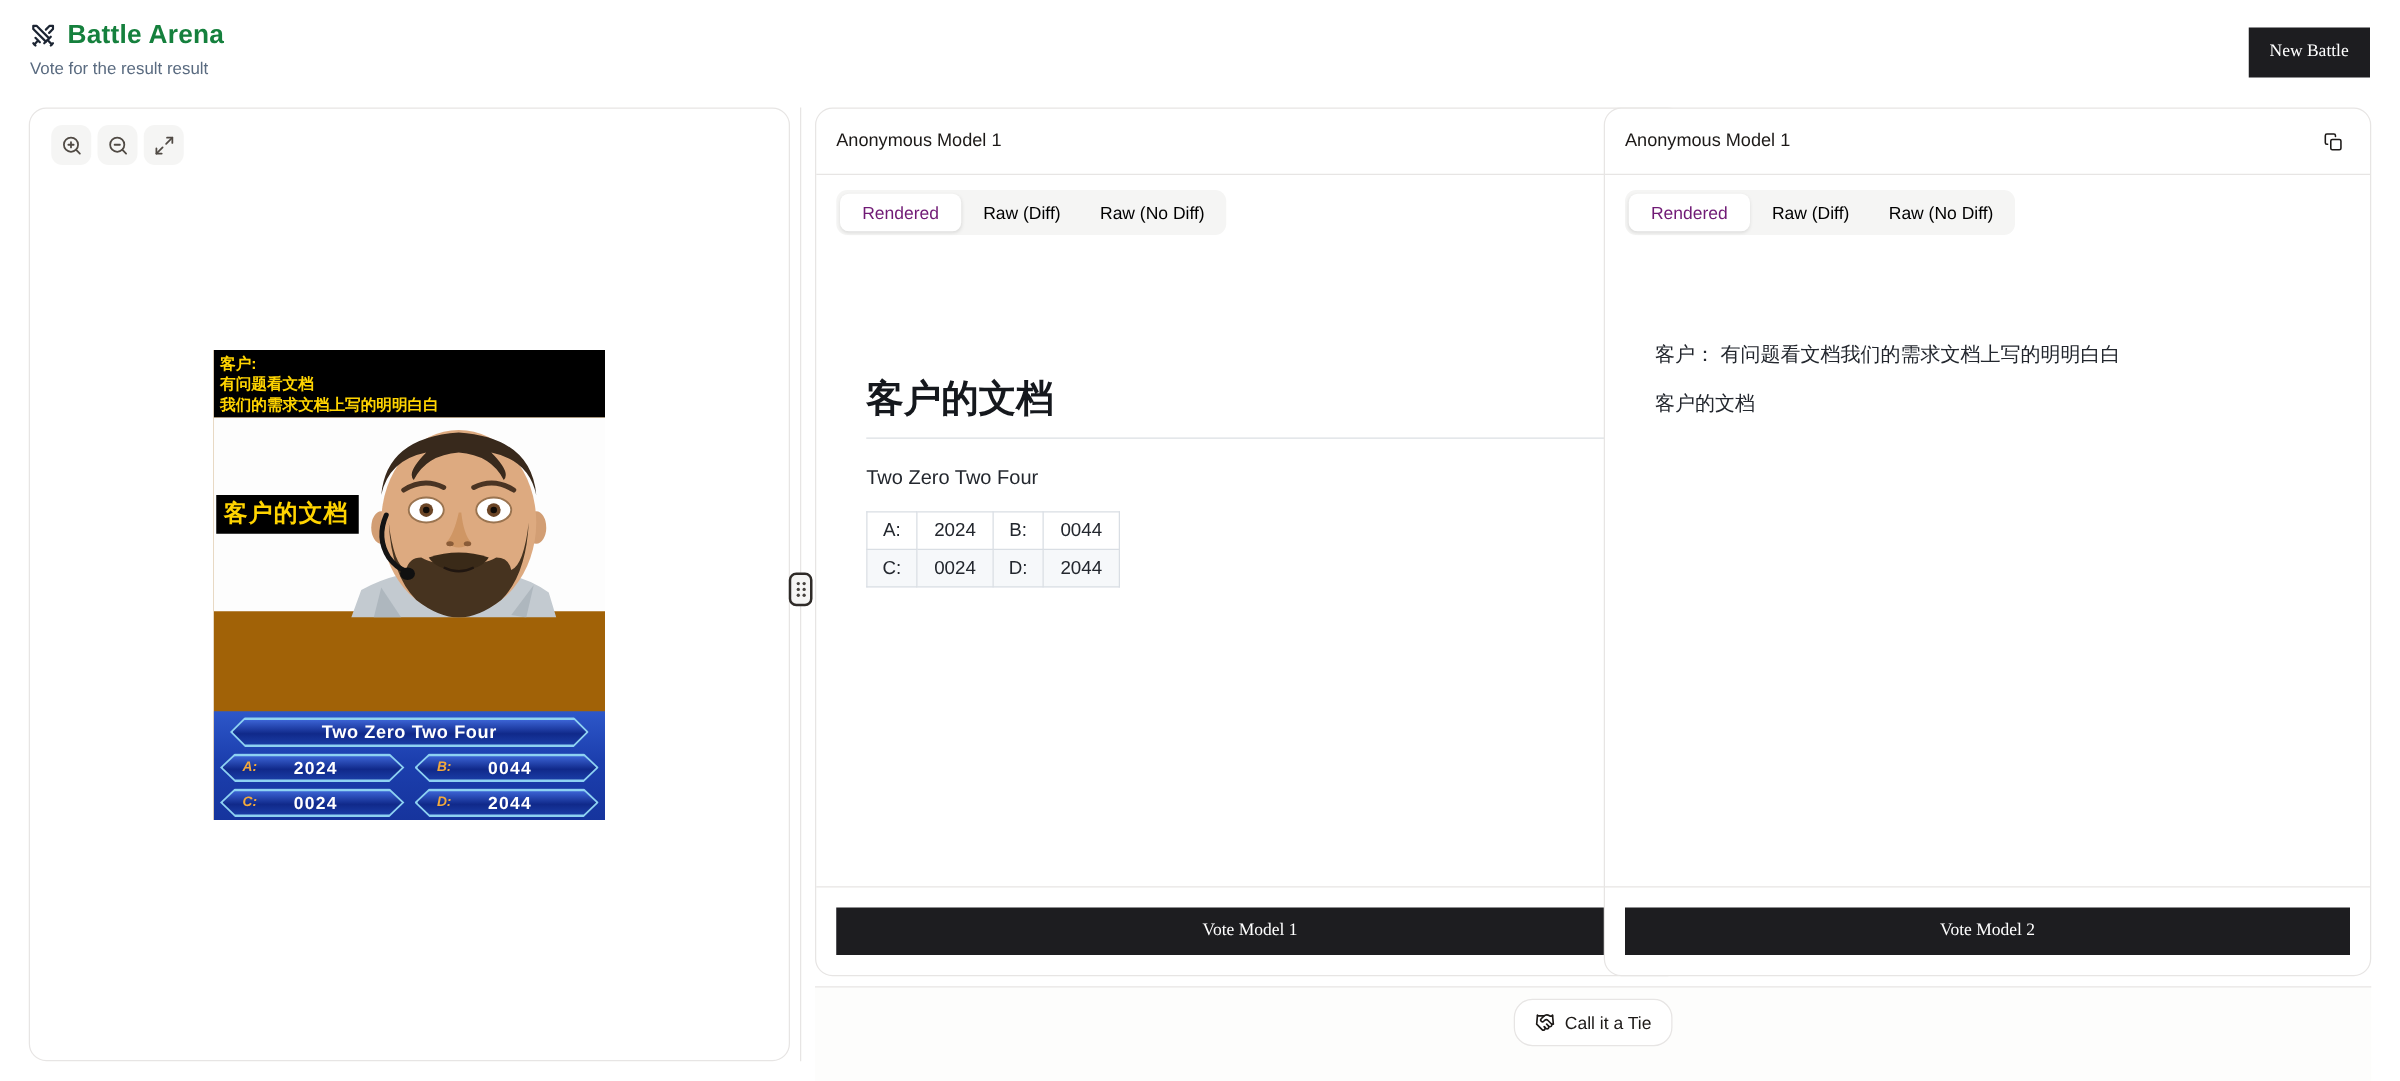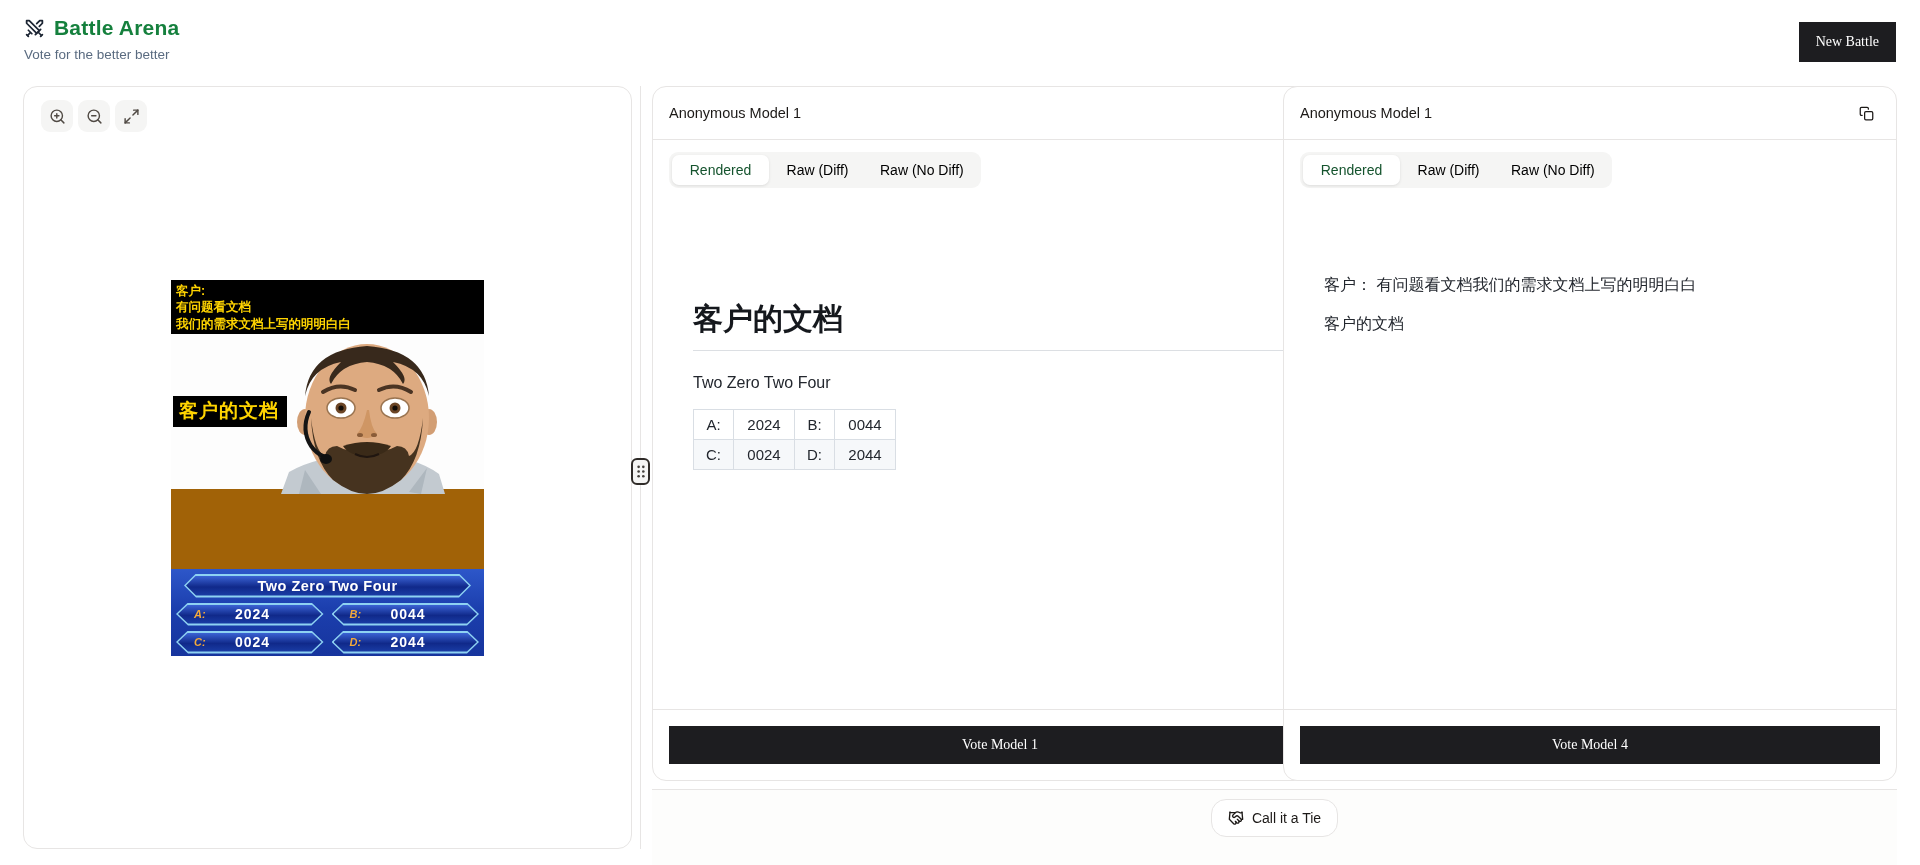--- a/index.html
+++ b/index.html
@@ -73,21 +73,21 @@
               display:flex; align-items:center; justify-content:space-between; }
   .card-title { font-size:14.5px; color:#1c1917; }
   .copy-btn { width:28px; height:28px; background:none; border:none; border-radius:6px;
               display:flex; align-items:center; justify-content:center; cursor:pointer; }
   .copy-btn svg { width:15px; height:15px; stroke:#1c1917; }
 
   .tabs { margin:12px 16px 0 16px; display:inline-flex; align-self:flex-start;
           background:#f5f5f4; border-radius:9px; padding:3px; }
   .tab { height:30px; min-width:97px; padding:0 14px; border:none; background:transparent;
          border-radius:7px; font-size:14px; font-family:inherit; color:#000000; cursor:pointer; }
-  .tab.active { background:#fff; color:#14532d; box-shadow:0 1px 3px rgba(0,0,0,.10); }
+  .tab.active { background:#fff; color:#701a75; box-shadow:0 1px 3px rgba(0,0,0,.10); }
 
   .prose { padding:85px 40px 0 40px; overflow:hidden; flex:1; color:#23272e; }
   .prose p { font-size:16px; line-height:1.45; color:#23272e; }
   .prose h1 { font-size:30px; font-weight:bold; color:#15181d; margin-top:26px;
               padding-bottom:10px; border-bottom:1px solid #dcdfe3; }
   .prose .p2 { margin-top:20px; }
   .md-table { margin-top:15px; border-collapse:collapse; font-size:15px; }
   .md-table td { border:1px solid #d9dee4; padding:6px 0; text-align:center; }
   .md-table .c-label { width:40px; }
   .md-table .c-val { width:61px; }
@@ -121,21 +121,21 @@
           <line x1="13" x2="19" y1="19" y2="13"></line>
             <line x1="16" x2="20" y1="16" y2="20"></line>
           <line x1="19" x2="21" y1="21" y2="19"></line>
           <polyline points="14.5 6.5 18 3 21 3 21 6 17.5 9.5"></polyline>
           <line x1="5" x2="9" y1="14" y2="18"></line>
             <line x1="7" x2="4" y1="17" y2="20"></line>
           <line x1="3" x2="5" y1="19" y2="21"></line>
         </svg>
         <span class="hdr-title">Battle Arena</span>
       </div>
-      <div class="hdr-sub">Vote for the better better</div>
+      <div class="hdr-sub">Vote for the result result</div>
     </div>
     <button class="btn-dark new-battle">New Battle</button>
   </div>
 
   <div class="viewer">
     <div class="viewer-toolbar">
       <button class="tool-btn">
         <svg class="ic" viewBox="0 0 24 24">
           <circle cx="11" cy="11" r="8"></circle>
             <line x1="21" y1="21" x2="16.65" y2="16.65"></line>
@@ -311,21 +311,21 @@
       <div class="tabs">
         <button class="tab active">Rendered</button>
         <button class="tab">Raw (Diff)</button>
         <button class="tab">Raw (No Diff)</button>
       </div>
       <div class="prose prose-2">
         <p>客户： 有问题看文档我们的需求文档上写的明明白白</p>
         <p>客户的文档</p>
       </div>
       <div class="card-ftr">
-        <button class="btn-dark vote-btn">Vote Model 4</button>
+        <button class="btn-dark vote-btn">Vote Model 2</button>
       </div>
     </div>
 
     <div class="tie-bar">
       <button class="tie-btn">
         <svg class="ic" viewBox="0 0 24 24">
           <path d="m11 17 2 2a1 1 0 1 0 3-3"></path>
           <path d="m14 14 2.5 2.5a1 1 0 1 0 3-3l-3.88-3.88a3 3 0 0 0-4.24 0l-.88.88a1 1 0 1 1-3-3l2.81-2.81a5.79 5.79 0 0 1 7.06-.87l.47.28a2 2 0 0 0 1.42.25L21 4"></path>
           <path d="m21 3 1 11h-2"></path>
           <path d="M3 3 2 14l6.5 6.5a1 1 0 1 0 3-3"></path>

